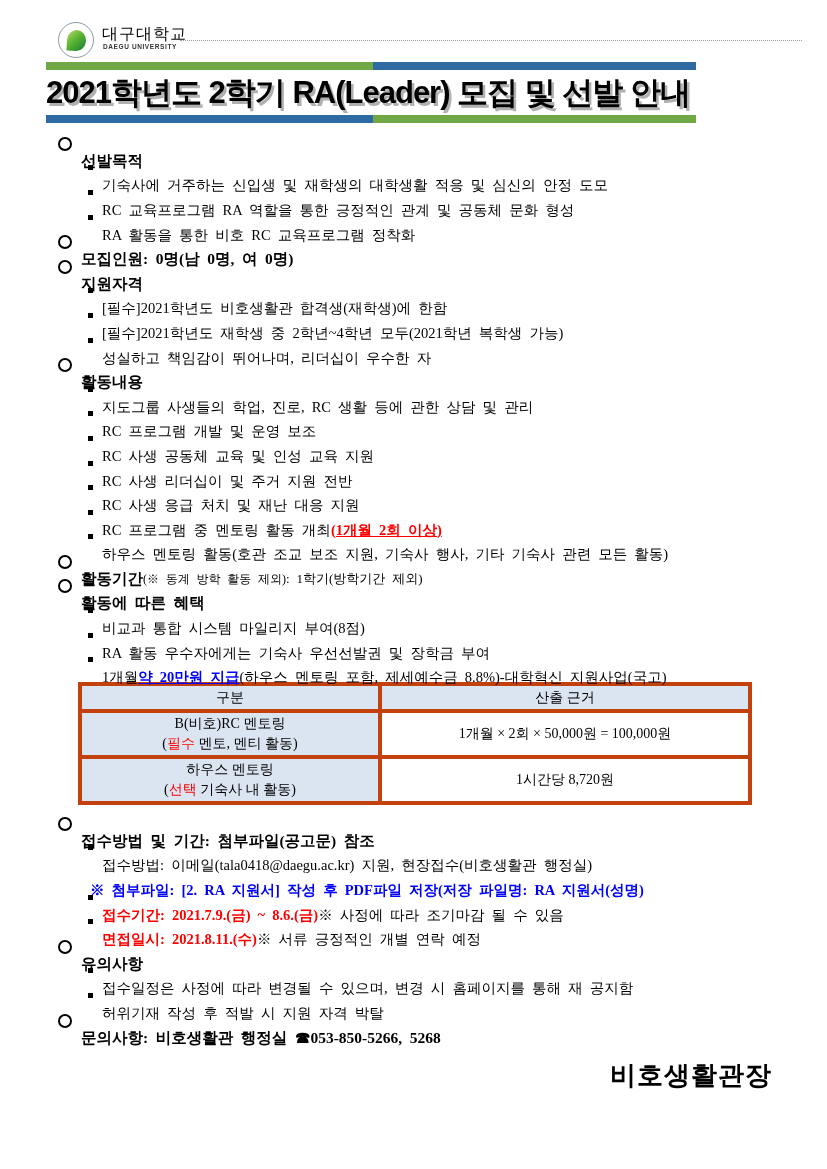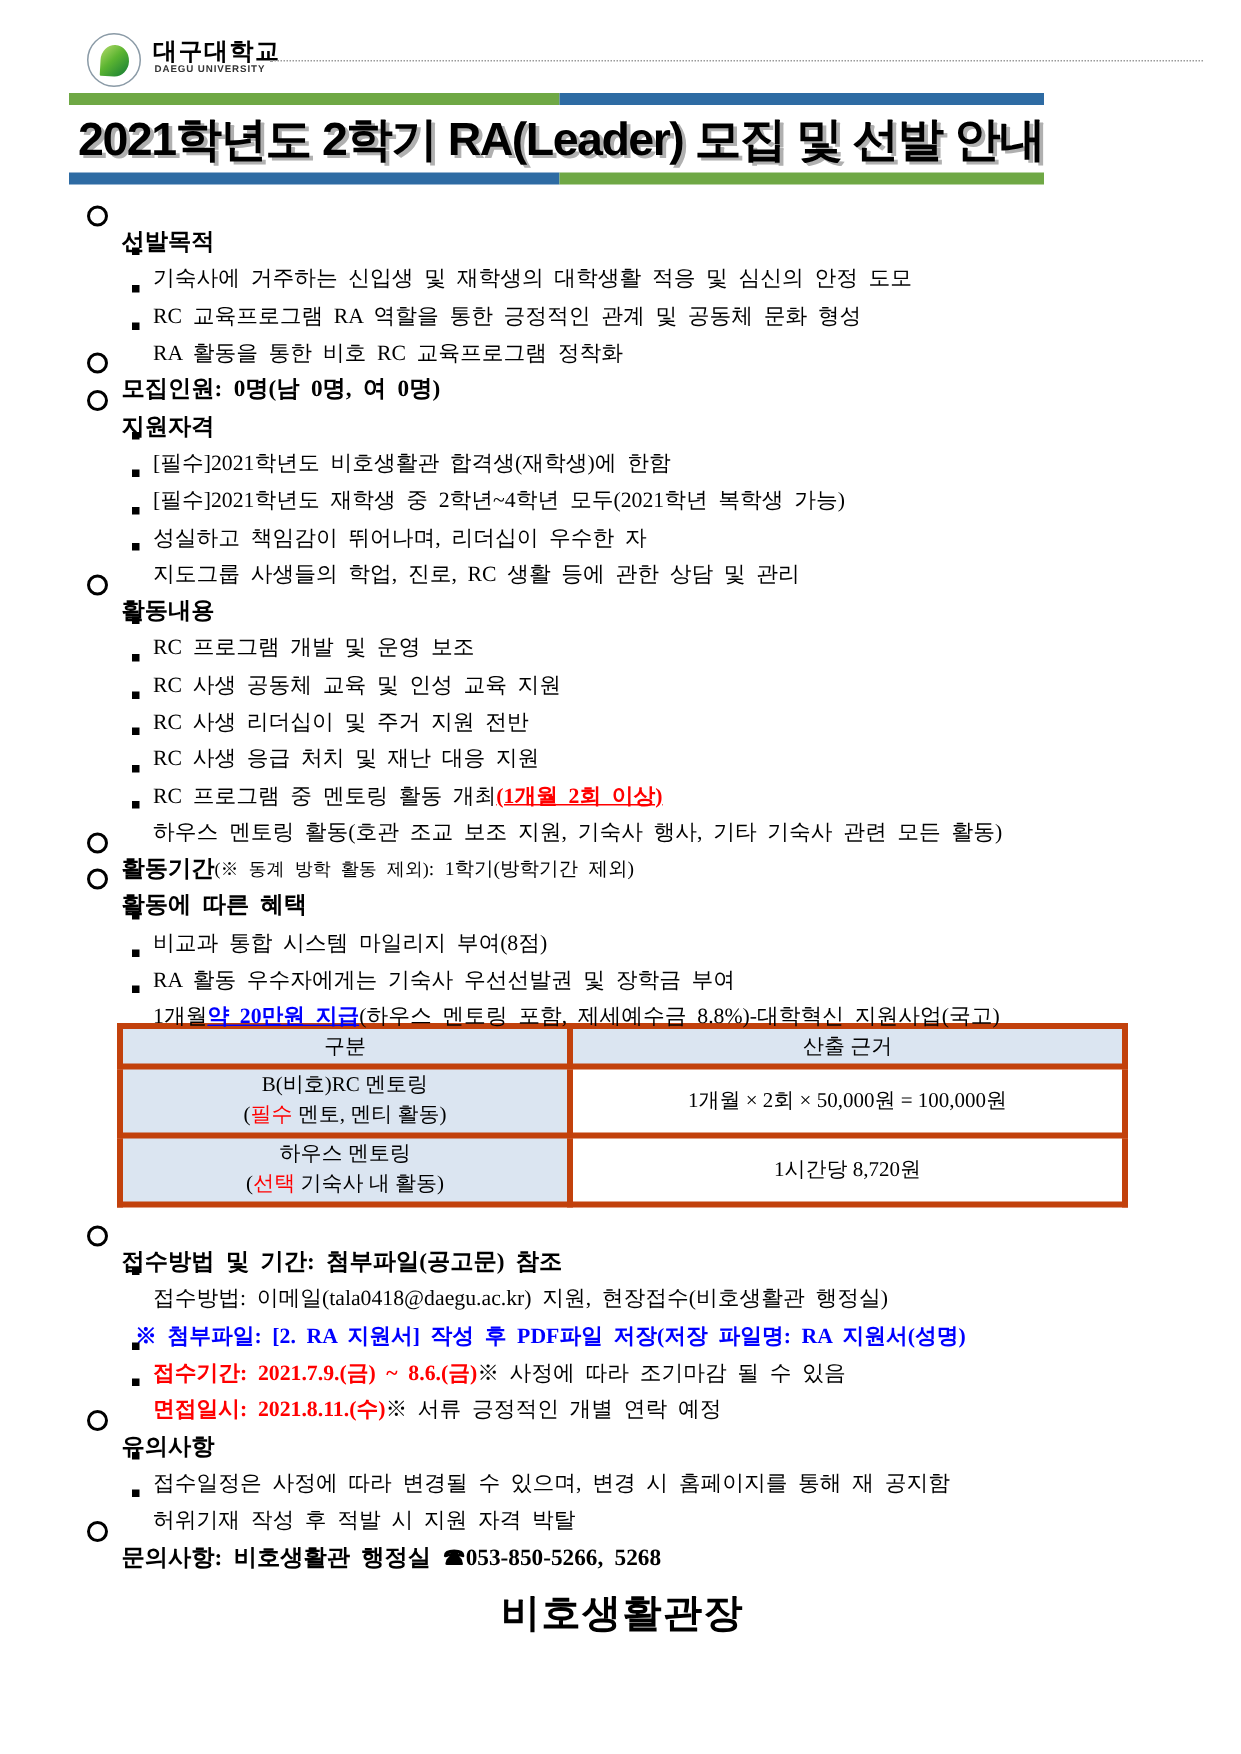--- a/index.html
+++ b/index.html
@@ -6,34 +6,34 @@
   .page{position:relative;width:827px;height:1169px;background:#fff;overflow:hidden;
         font-family:"Liberation Serif","DejaVu Serif",serif;color:#000;}
 
   
   .hdr{position:absolute;top:0;left:0;right:0;height:60px;}
   .emblem{position:absolute;left:58px;top:22px;width:36px;height:36px;border-radius:50%;
           background:#fff;border:1.5px solid #8a9aa6;box-sizing:border-box;}
   .leaf{position:absolute;left:8px;top:7px;width:19px;height:21px;
         background:linear-gradient(135deg,#b8dc6e 0%,#5cb531 45%,#117a35 100%);
         border-radius:50% 50% 50% 4% ;transform:rotate(3deg);}
-  .uni-kr{position:absolute;left:102px;top:24px;font-size:16px;font-weight:bold;
+  .uni-kr{position:absolute;left:102px;top:24px;font-size:16px;font-weight:normal;
           font-family:"Liberation Sans",sans-serif;letter-spacing:1px;}
   .uni-en{position:absolute;left:103px;top:43px;font-size:6.5px;font-weight:bold;color:#333;
           font-family:"Liberation Sans",sans-serif;letter-spacing:.6px;}
   .dotline{position:absolute;left:180px;right:25px;top:40px;border-top:1.5px dotted #9a9a9a;}
 
   
   .banner{position:absolute;left:46px;top:62px;width:650px;}
   .bar{display:flex;height:8px;width:100%;}
   .bar span{height:100%;width:50.3%;}
   .bar span:last-child{width:49.7%;}
   .c-green{background:var(--green,#6fa845);}
   .c-blue{background:var(--blue,#2e6ba3);}
-  .page-title{height:45px;line-height:45px;text-align:right;font-size:31px;font-weight:bold;
+  .page-title{height:45px;line-height:45px;text-align:left;font-size:31px;font-weight:bold;
               font-family:"Liberation Sans","DejaVu Sans",sans-serif;letter-spacing:-1px;
               text-shadow:2.5px 2.5px 0 var(--shadow,#b0b0b0);white-space:nowrap;}
 
   
   .body-content{position:absolute;left:58px;top:131px;width:714px;}
   .row{display:flex;align-items:center;height:24.6px;font-size:14.5px;
        word-spacing:.24em;white-space:nowrap;}
   .row.heading{font-weight:bold;font-size:15.5px;}
   .row.item{padding-left:30px;}
   .row.note{padding-left:32px;}
@@ -53,21 +53,21 @@
   table.ra-table{border-collapse:collapse;margin:10px 0 6px 20px;width:670px;
                  table-layout:fixed;border:2px solid #000;font-size:14px;}
   .ra-table th,.ra-table td{border:4px solid #c2410c;text-align:center;vertical-align:middle;
                  padding:1px 4px;font-weight:normal;}
   .ra-table th{height:21px;background:var(--tint,#dbe5f1);}
   .ra-table td.label-cell{background:var(--tint,#dbe5f1);}
   .ra-table .tline{line-height:20px;height:20px;white-space:nowrap;}
   .ra-table td.value-cell{background:#fff;}
 
   
-  .signature{position:relative;text-align:center;margin-top:26px;font-size:26px;font-weight:bold;
+  .signature{position:relative;text-align:right;margin-top:26px;font-size:26px;font-weight:bold;
              font-family:"Liberation Sans","DejaVu Sans",sans-serif;letter-spacing:1px;}
 </style>
 </head>
 <body>
 
 <div class="page">
 
   <div class="hdr">
     <div class="emblem">
       <div class="leaf"></div>
@@ -120,27 +120,27 @@
         <span class="seg ">[필수]2021학년도 비호생활관 합격생(재학생)에 한함</span>
       </div>
       <div class="row item">
         <span class="sbullet"></span>
         <span class="seg ">[필수]2021학년도 재학생 중 2학년~4학년 모두(2021학년 복학생 가능)</span>
       </div>
       <div class="row item">
         <span class="sbullet"></span>
         <span class="seg ">성실하고 책임감이 뛰어나며, 리더십이 우수한 자</span>
       </div>
+      <div class="row heading">
+        <span class="cbullet"></span>
+        <span class="seg ">활동내용</span>
+      </div>
       <div class="row item">
         <span class="sbullet"></span>
         <span class="seg ">지도그룹 사생들의 학업, 진로, RC 생활 등에 관한 상담 및 관리</span>
-      </div>
-      <div class="row heading">
-        <span class="cbullet"></span>
-        <span class="seg ">활동내용</span>
       </div>
       <div class="row item">
         <span class="sbullet"></span>
         <span class="seg ">RC 프로그램 개발 및 운영 보조</span>
       </div>
       <div class="row item">
         <span class="sbullet"></span>
         <span class="seg ">RC 사생 공동체 교육 및 인성 교육 지원</span>
       </div>
       <div class="row item">

